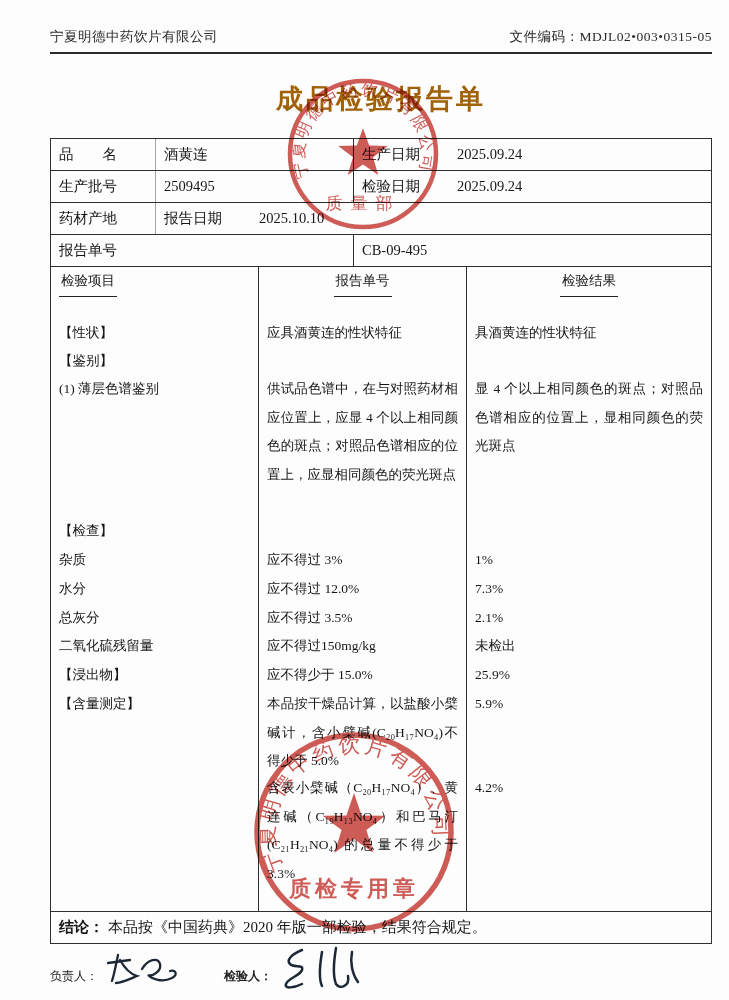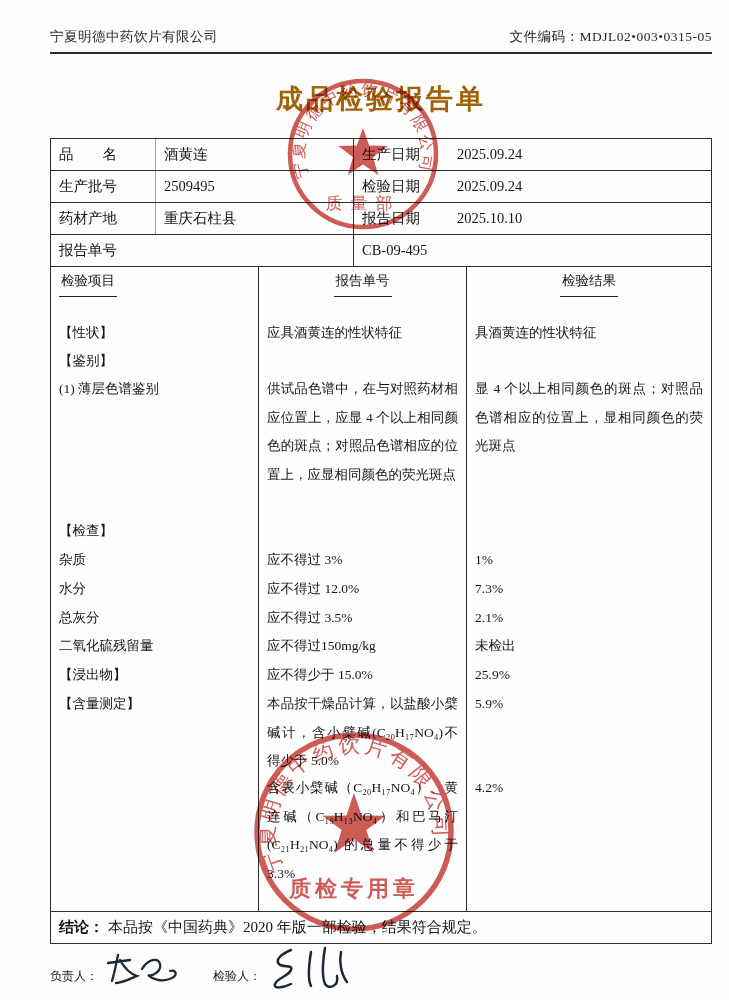--- a/index.html
+++ b/index.html
@@ -93,21 +93,20 @@
     <div class="info-row">
       <div class="ic ic-l1">生产批号</div>
       <div class="ic ic-v1">2509495</div>
       <div class="ic ic-r">
         <span class="rlabel">检验日期</span>
         <span>2025.09.24</span>
       </div>
     </div>
     <div class="info-row">
       <div class="ic ic-l1">药材产地</div>
-      <div class="ic ic-v1">重庆石柱县</div>
       <div class="ic ic-r">
         <span class="rlabel">报告日期</span>
         <span>2025.10.10</span>
       </div>
     </div>
     <div class="info-row">
       <div class="ic ic-wide">报告单号</div>
       <div class="ic ic-r">CB-09-495</div>
     </div>
   </div>
@@ -206,21 +205,21 @@
   <div class="signature-row">
     <div class="sig-block">
       <span>负责人：</span>
       <svg class="sig-svg" width="82" height="44" viewBox="0 0 82 44">
         <g fill="none" stroke="#1c2836" stroke-width="2.3" stroke-linecap="round">
           <path d="M14 8 C12 18 10 28 8 34 M4 16 L26 13 M16 13 C20 20 26 27 33 29 C26 32 18 36 12 36"></path>
           <path d="M38 22 C44 12 54 10 56 17 C58 24 48 30 44 28 C48 32 58 36 68 31 C74 28 72 22 66 24"></path>
         </g>
       </svg>
     </div>
-    <div class="sig-block" style="margin-left:27px;">
+    <div class="sig-block" style="margin-left:38px;font-weight:bold;">
       <span>检验人：</span>
       <svg class="sig-svg" width="92" height="50" viewBox="0 0 92 50">
         <g fill="none" stroke="#1c2836" stroke-width="2.5" stroke-linecap="round">
           <path d="M24 6 C14 10 8 16 12 20 C16 24 26 20 24 26 C22 32 10 34 8 40 C6 45 16 44 24 40"></path>
           <path d="M44 8 C42 20 40 34 44 42 M58 4 C56 16 54 30 58 40 C62 46 72 42 70 32 M74 8 C72 18 74 30 80 38"></path>
         </g>
       </svg>
     </div>
   </div>
 

